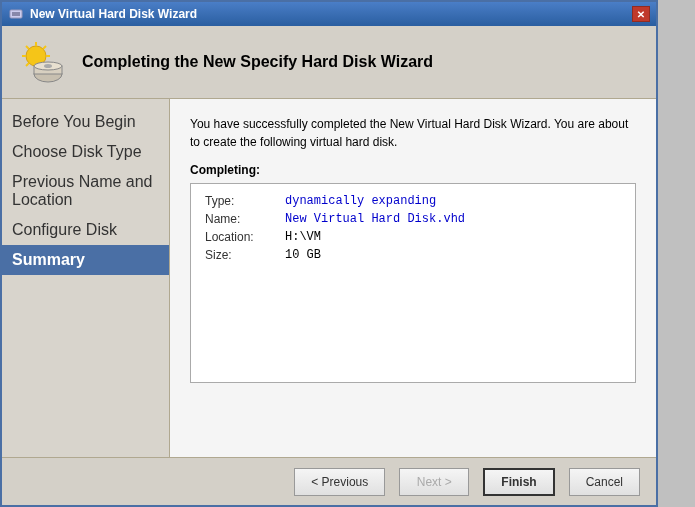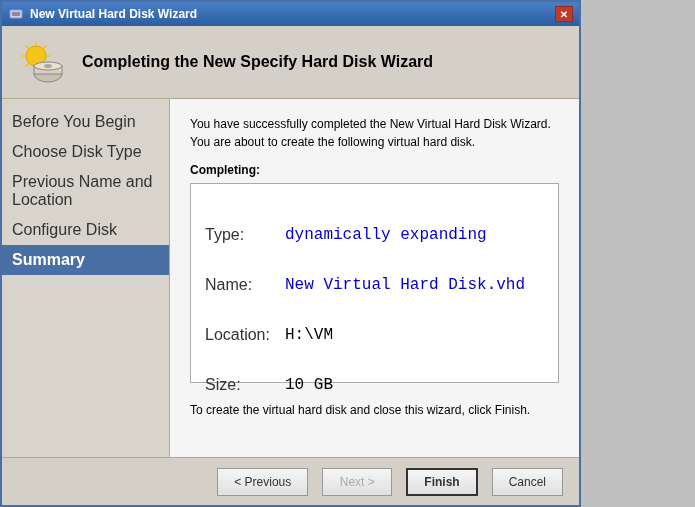--- a/index.html
+++ b/index.html
@@ -5,21 +5,21 @@
     * { box-sizing: border-box; margin: 0; padding: 0; }
     body {
       font-family: 'Segoe UI', Tahoma, Arial, sans-serif;
       font-size: 12px;
       background: #c0c0c0;
       width: 695px;
       height: 507px;
       overflow: hidden;
     }
     .window {
-      width: 581px;
+      width: 658px;
       height: 507px;
       border: 2px solid #4a6fa5;
       background: #0f172a;
       display: flex;
       flex-direction: column;
     }
     .title-bar {
       background: linear-gradient(to bottom, #4a7ec7, #2a5ea0);
       color: white;
       padding: 4px 6px;
@@ -127,22 +127,21 @@
       border: 1px solid #aaa;
       background: white;
       padding: 10px 14px;
       flex: 1;
       margin-bottom: 12px;
       max-height: 200px;
     }
     .desc-row {
       display: flex;
       margin-bottom: 4px;
-      font-size: 16px;
-      margin-top: 32px;
+      font-size: 12px;
     }
     .desc-key {
       width: 80px;
       font-weight: normal;
       color: #333;
       flex-shrink: 0;
     }
     .desc-value {
       color: #0000cc;
       font-family: Liberation Mono, monospace;
@@ -256,21 +255,20 @@
         </div>
         <div class="desc-row">
           <span class="desc-key">Location:</span>
           <span class="desc-value black">H:\VM</span>
         </div>
         <div class="desc-row">
           <span class="desc-key">Size:</span>
           <span class="desc-value black">10 GB</span>
         </div>
       </div>
-      <p class="finish-text">To create the virtual hard disk and close this wizard, click Finish.</p>
     </div>
   </div>
 
   <div class="footer">
     <button class="btn">&lt; Previous</button>
     <button class="btn" disabled="">Next &gt;</button>
     <button class="btn primary">Finish</button>
     <button class="btn">Cancel</button>
   </div>
 </div>

